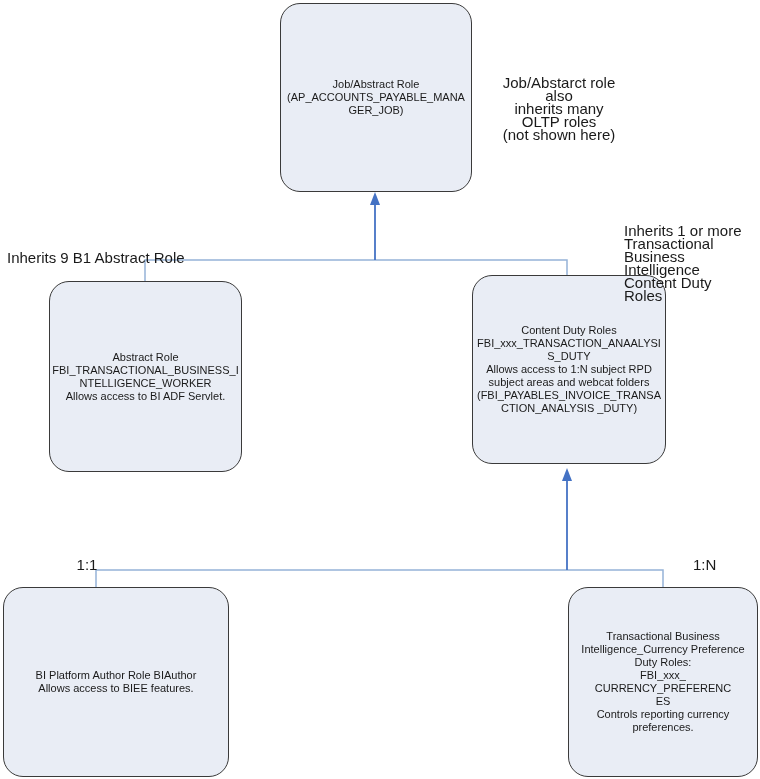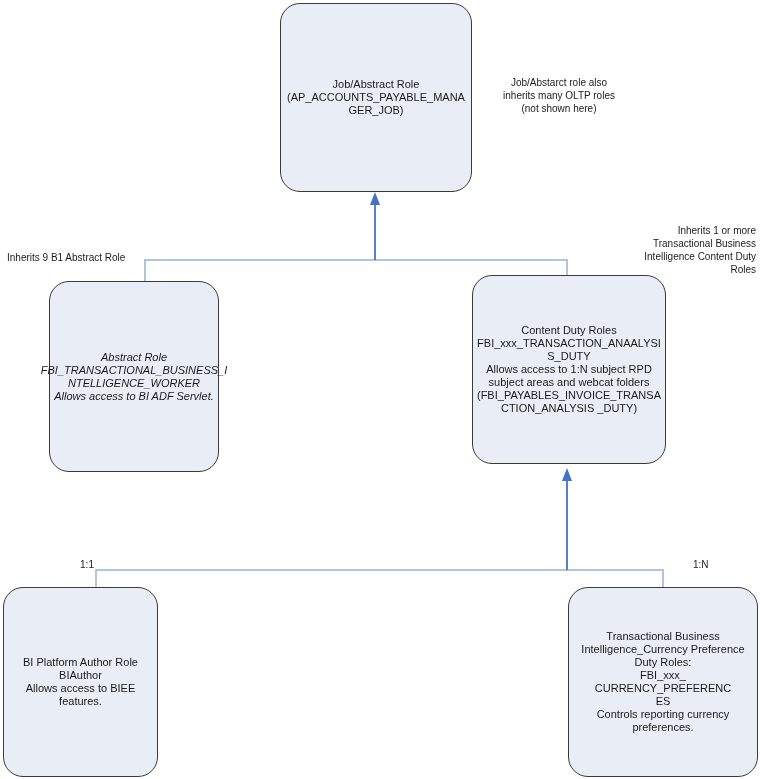--- a/index.html
+++ b/index.html
@@ -45,34 +45,34 @@
     align-items: center;
     justify-content: center;
     text-align: center;
     font-size: 11px;
     line-height: 13px;
     color: #1a1a1a;
     white-space: pre-line;
     padding: 2px;
   }
   #node-job       { left: 280px; top: 3px;   width: 192px; height: 189px; }
-  #node-abstract  { left: 49px;  top: 281px; width: 170px; height: 191px; font-style: italic; }
+  #node-abstract  { left: 49px;  top: 281px; width: 193px; height: 191px; }
   #node-content   { left: 472px; top: 275px; width: 194px; height: 189px; }
-  #node-biauthor  { left: 3px;   top: 587px; width: 155px; height: 190px; }
+  #node-biauthor  { left: 3px;   top: 587px; width: 226px; height: 190px; }
   #node-currency  { left: 568px; top: 587px; width: 190px; height: 190px; }
   .annotation {
     position: absolute;
-    font-size: 10px;
+    font-size: 15px;
     line-height: 13px;
     color: #1a1a1a;
     white-space: pre-line;
   }
   #ann-oltp             { left: 494px; top: 76px;  width: 130px; text-align: center; }
   #ann-inherits-abstract{ left: 7px;   top: 251px; }
-  #ann-inherits-content { left: 624px; top: 224px; width: 132px; text-align: right; }
+  #ann-inherits-content { left: 624px; top: 224px; width: 132px; text-align: left; }
   #ann-card-left        { left: 50px;  top: 558px; width: 28px;  text-align: center; margin-left: 23px; }
   #ann-card-right       { left: 693px; top: 558px; width: 28px;  }
 </style>
 </head>
 <body>
 
 <div class="canvas">
 
   <svg class="connectors" viewBox="0 0 760 779" xmlns="http://www.w3.org/2000/svg">
 

